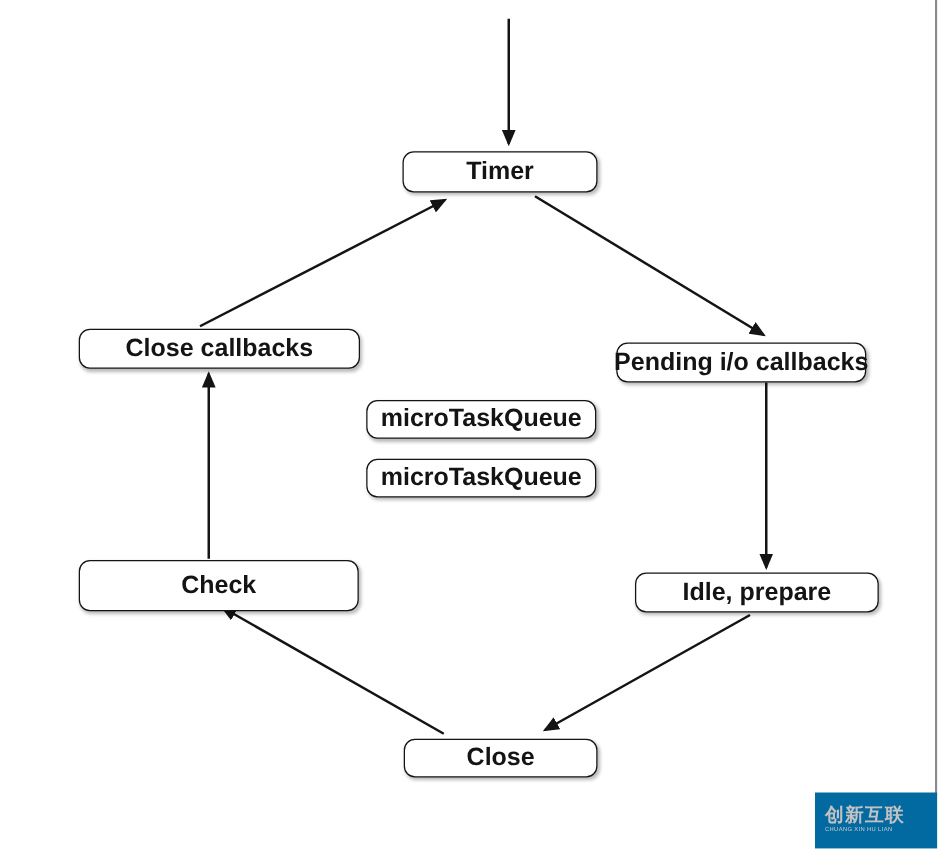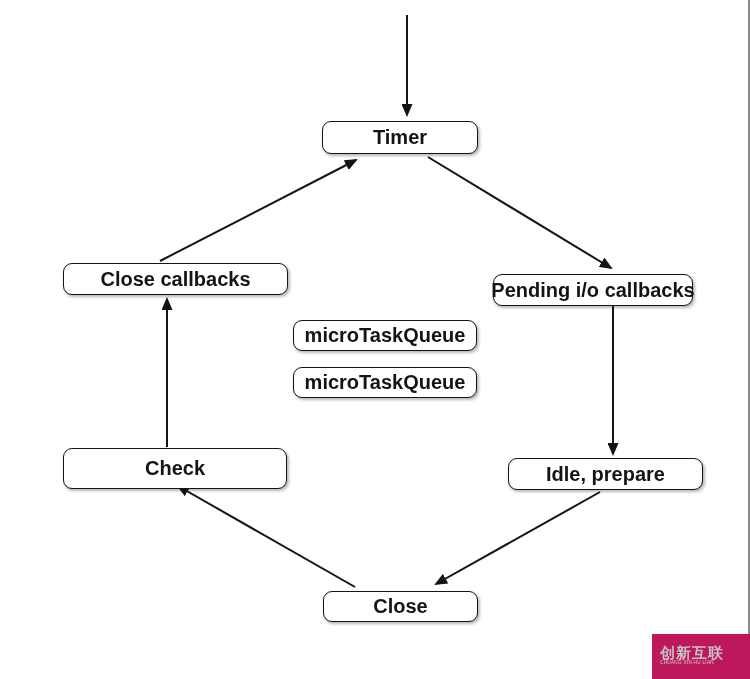--- a/index.html
+++ b/index.html
@@ -21,21 +21,21 @@
     font-size:20px;font-weight:700;color:#141414;
     box-shadow:1.5px 2px 3px rgba(0,0,0,0.28);
     white-space:nowrap;
   }
   #right-edge-line{
     position:absolute;right:0;top:0;width:2px;height:636px;
     background:#8a8a8a;
   }
   #watermark{
     position:absolute;left:652px;top:634px;width:98px;height:45px;
-    background:#be185d;
+    background:#0369a1;
     display:flex;align-items:center;
     padding-left:5px;box-sizing:border-box;gap:3px;
   }
   #watermark .wm-text{display:flex;flex-direction:column;line-height:1;}
   #watermark .wm-brand{
     font-size:15px;font-weight:700;color:#c2c2c2;letter-spacing:1px;
   }
   #watermark .wm-sub{
     font-size:8px;color:#cfcfcf;letter-spacing:0.5px;
     transform:scale(0.58);transform-origin:left top;margin-top:1px;

